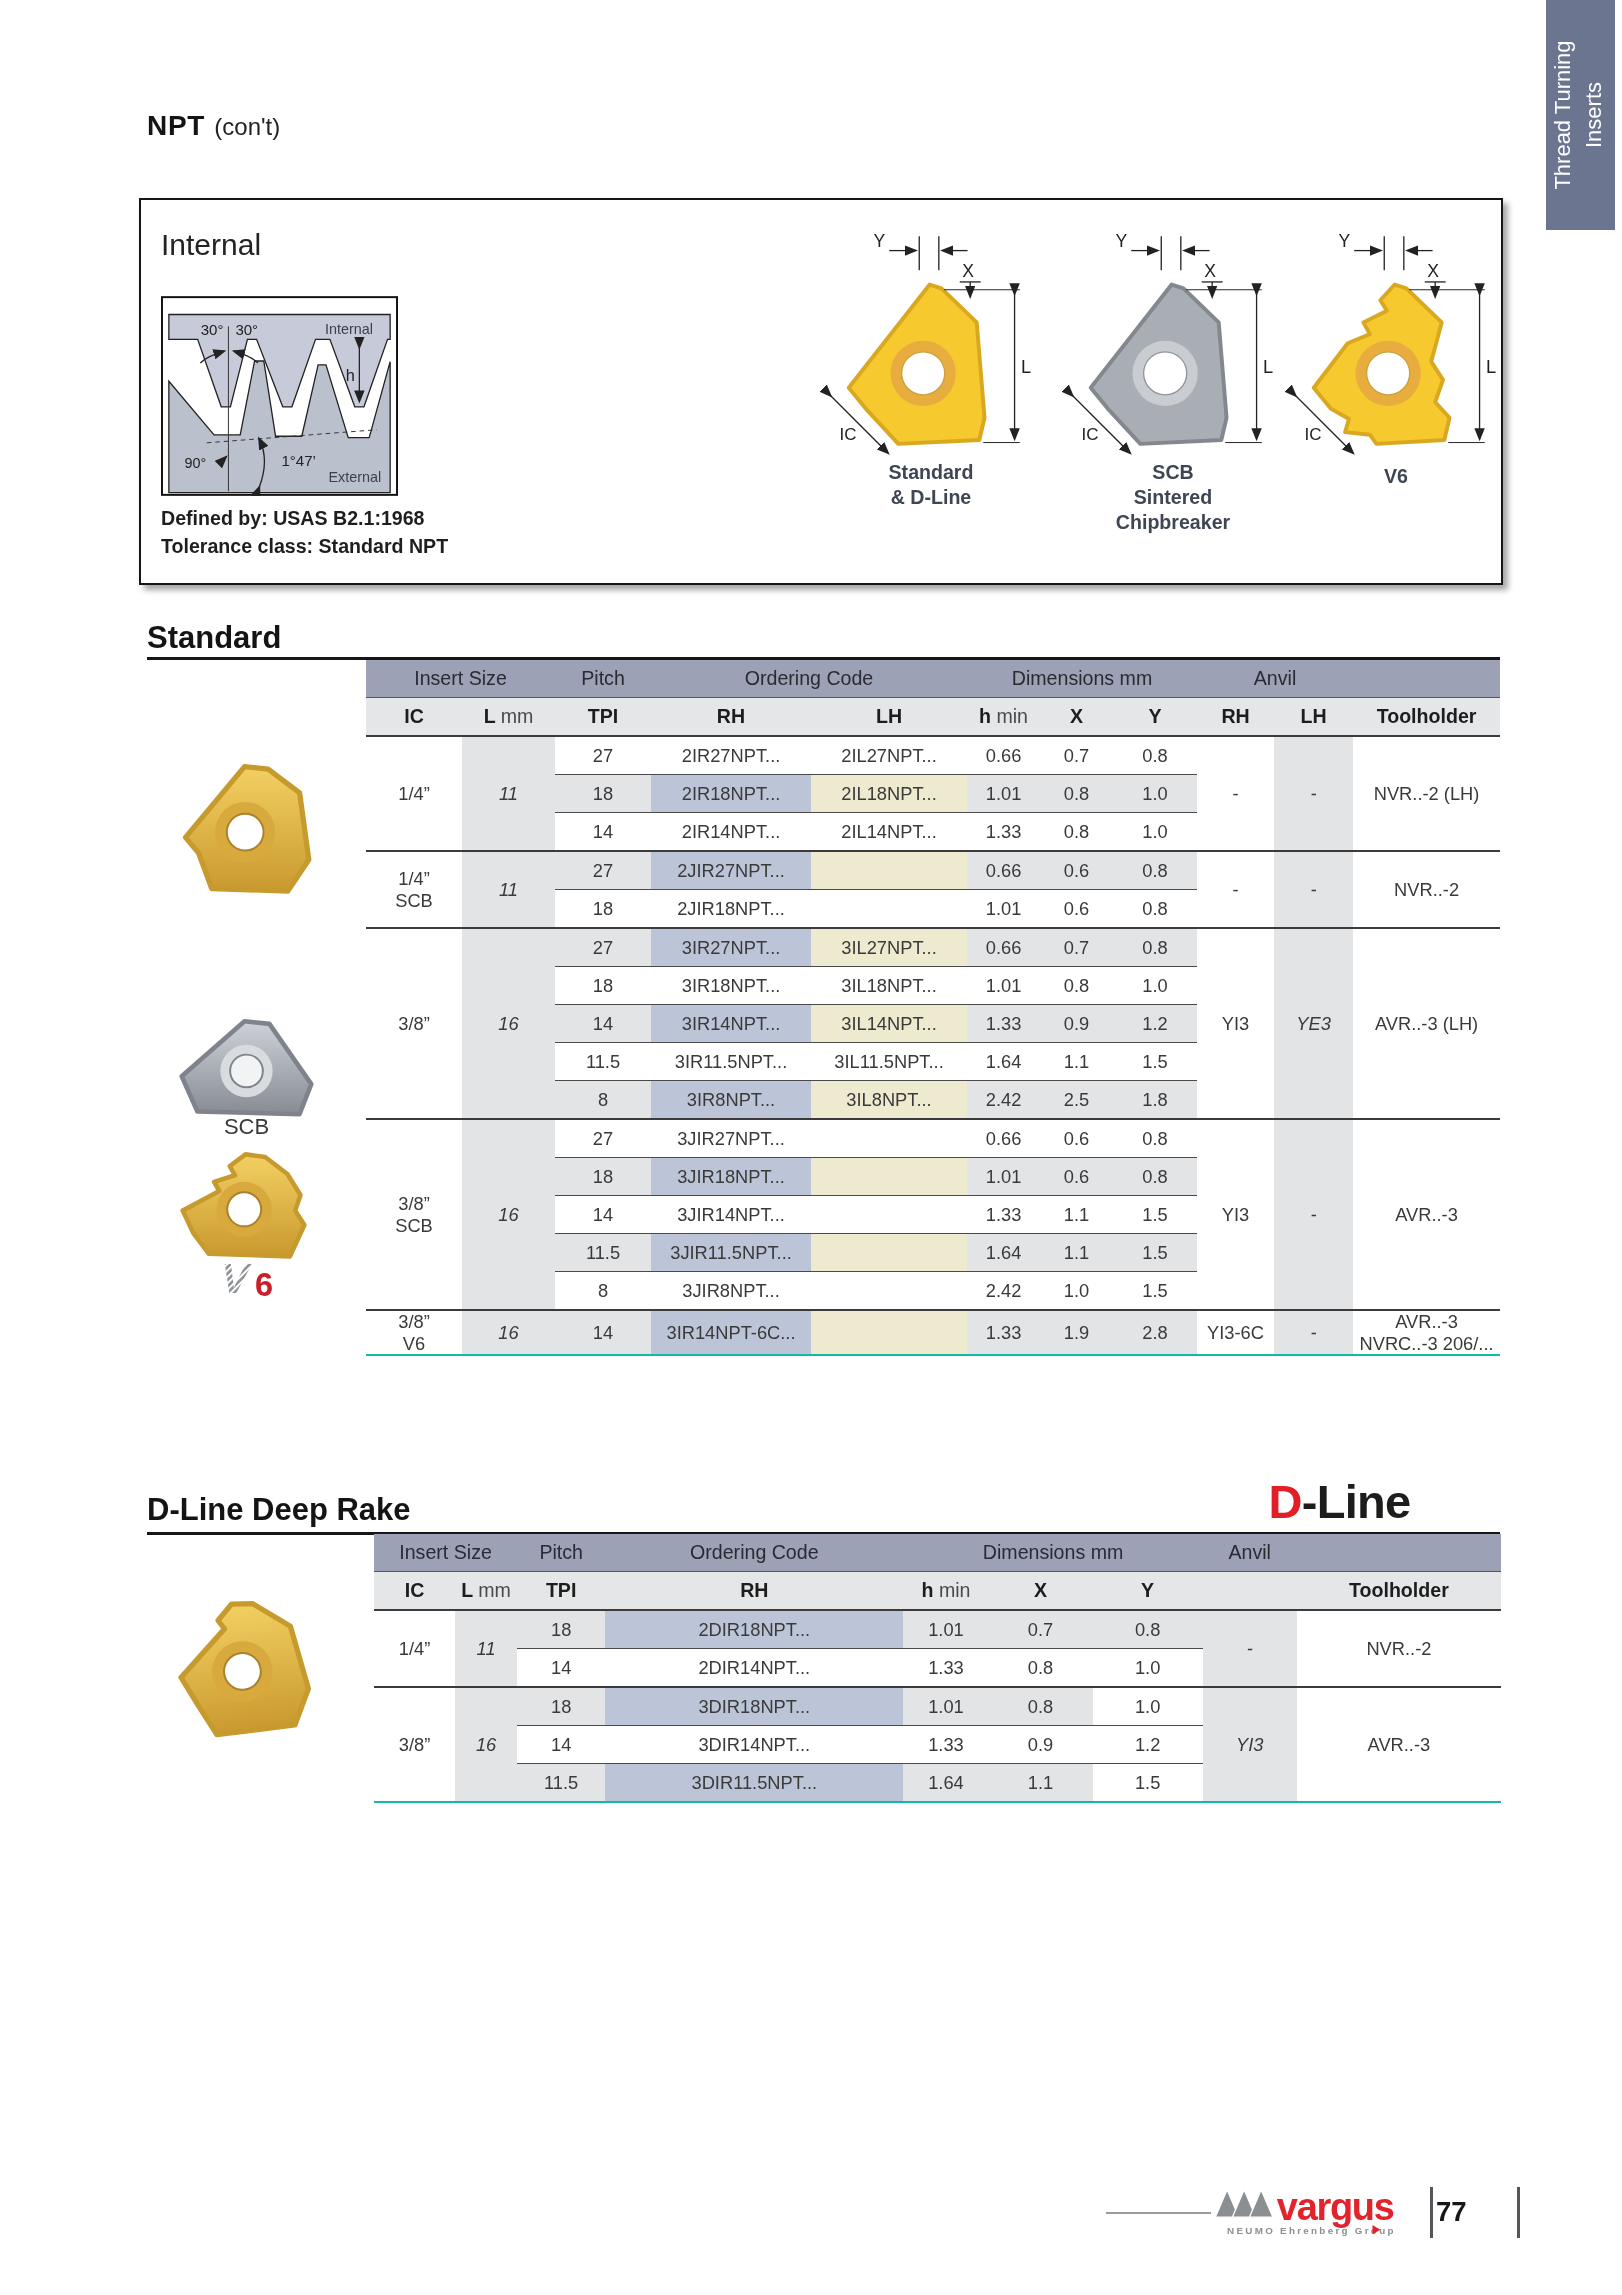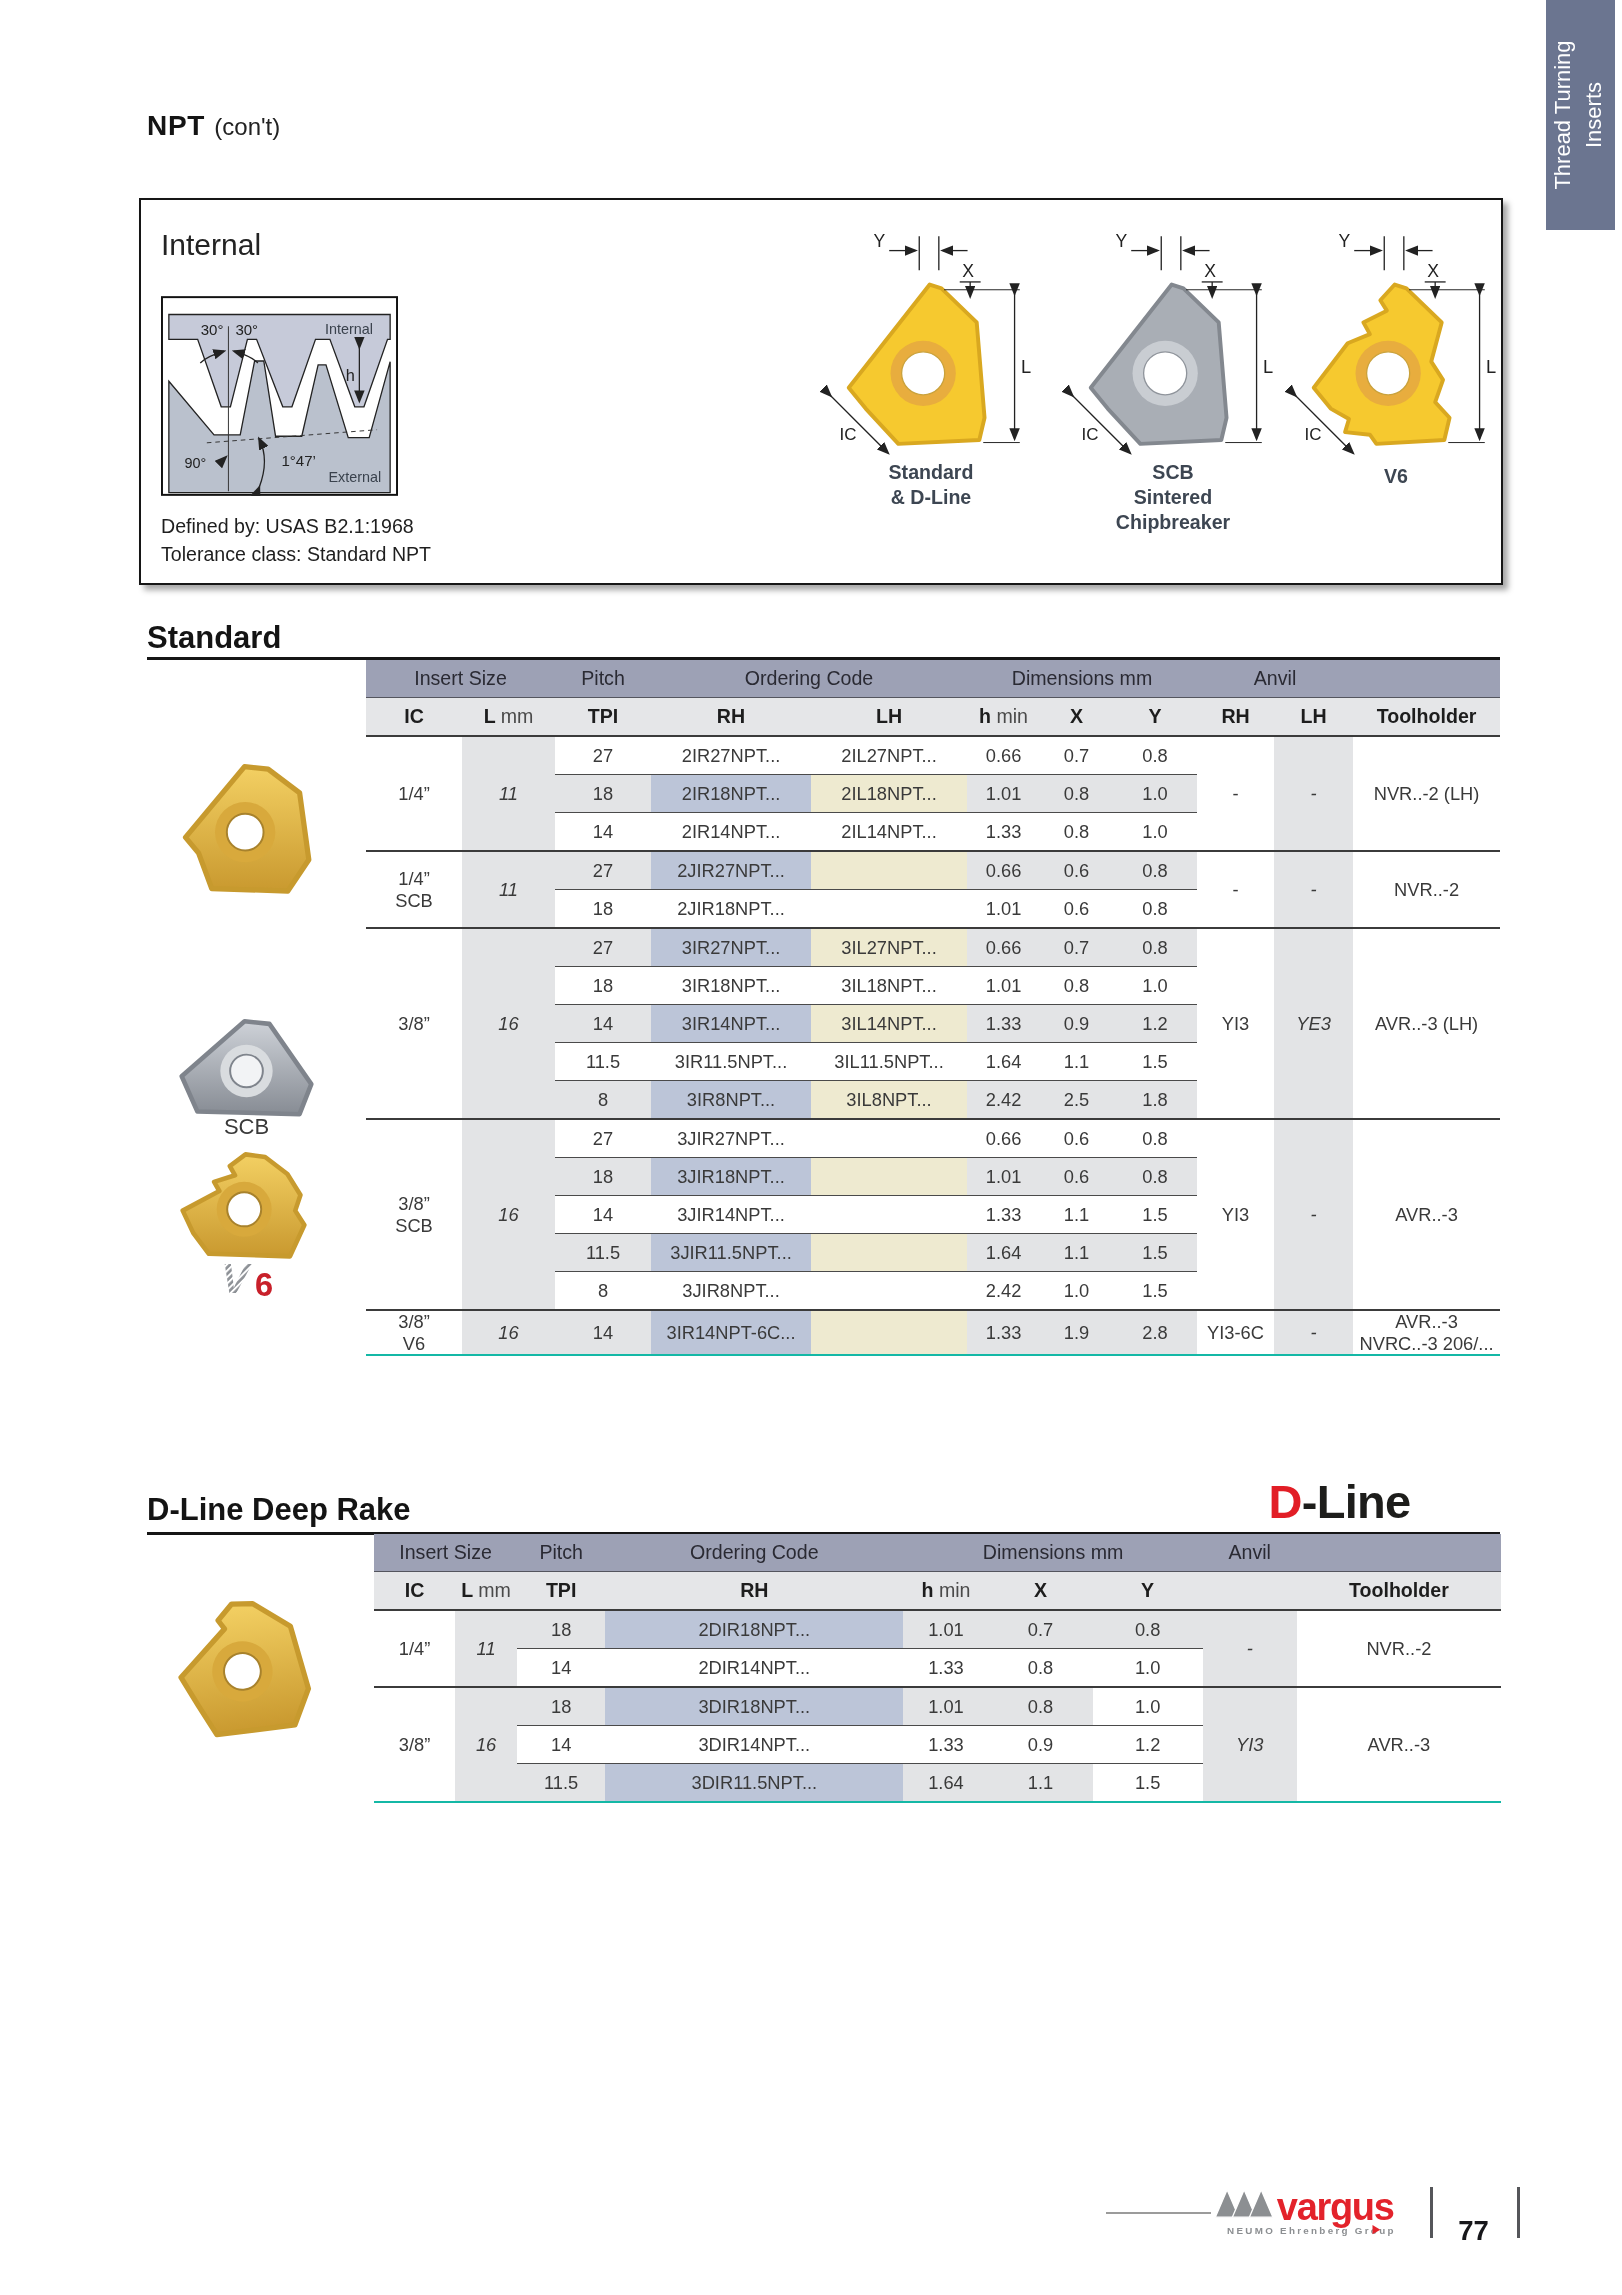--- a/index.html
+++ b/index.html
@@ -42,21 +42,21 @@
   tr.cont td.bd{border-top:1.3px solid #4a4a4a;}
   td.two-line{line-height:21.6px;}
 
   
   .tab{background:#6b7590;}
   .tab-inner{width:230px;height:69px;left:50%;top:50%;
              transform:translate(-50%,-50%) rotate(-90deg);
              text-align:center;color:#fff;font-size:22px;line-height:31px;}
 
   
-  .pageno{font-size:27.5px;font-weight:bold;color:#17171b;text-align:center;margin-top:19px;}
+  .pageno{font-size:27.5px;font-weight:bold;color:#17171b;text-align:left;}
   .vbar{background:#55565a;width:2.6px;}
   .dline-logo{font-size:47px;font-weight:bold;text-align:center;color:#1d1d1b;letter-spacing:-0.7px;}
   .dline-logo .red{color:#e21e26;}
   svg text{font-family:"Liberation Sans",sans-serif;}
 </style>
 </head>
 <body>
 
 <div class="page">
 
@@ -92,21 +92,21 @@
       <text x="287" y="58" font-size="22" fill="#3a424d" text-anchor="middle">Internal</text>
       <line x1="303" y1="78" x2="303" y2="160" stroke="#222" stroke-width="2" marker-start="url(#arrD)" marker-end="url(#arrD)"></line>
       <text x="296" y="130" font-size="25" fill="#222" text-anchor="end">h</text>
       <text x="36" y="262" font-size="22" fill="#222">90°</text>
       <path d="M84,252 Q95,250 99,246" fill="none" stroke="#222" stroke-width="2" marker-end="url(#arrD)"></path>
       <path d="M150,292 Q166,250 150,218" fill="none" stroke="#222" stroke-width="2" marker-start="url(#arrD)" marker-end="url(#arrD)"></path>
       <text x="184" y="260" font-size="23" fill="#222">1°47’</text>
       <text x="296" y="284" font-size="22" fill="#3a424d" text-anchor="middle">External</text>
     </svg>
 
-    <div class="abs def-text" style="left:20px;top:312px;">
+    <div class="abs def-text" style="left:20px;top:304px;font-weight:bold;">
       <div>Defined by: USAS B2.1:1968</div>
       <div>Tolerance class: Standard NPT</div>
     </div>
 
     <svg class="abs" style="left:679px;top:23.6px;" width="222" height="236" viewBox="0 0 340 360">
       <defs>
           <marker id="arr1" orient="auto" markerWidth="10" markerHeight="8" refX="8" refY="4">
             <path d="M0,0 L10,4 L0,8 Z" fill="#222"></path>
           </marker>
         </defs>

